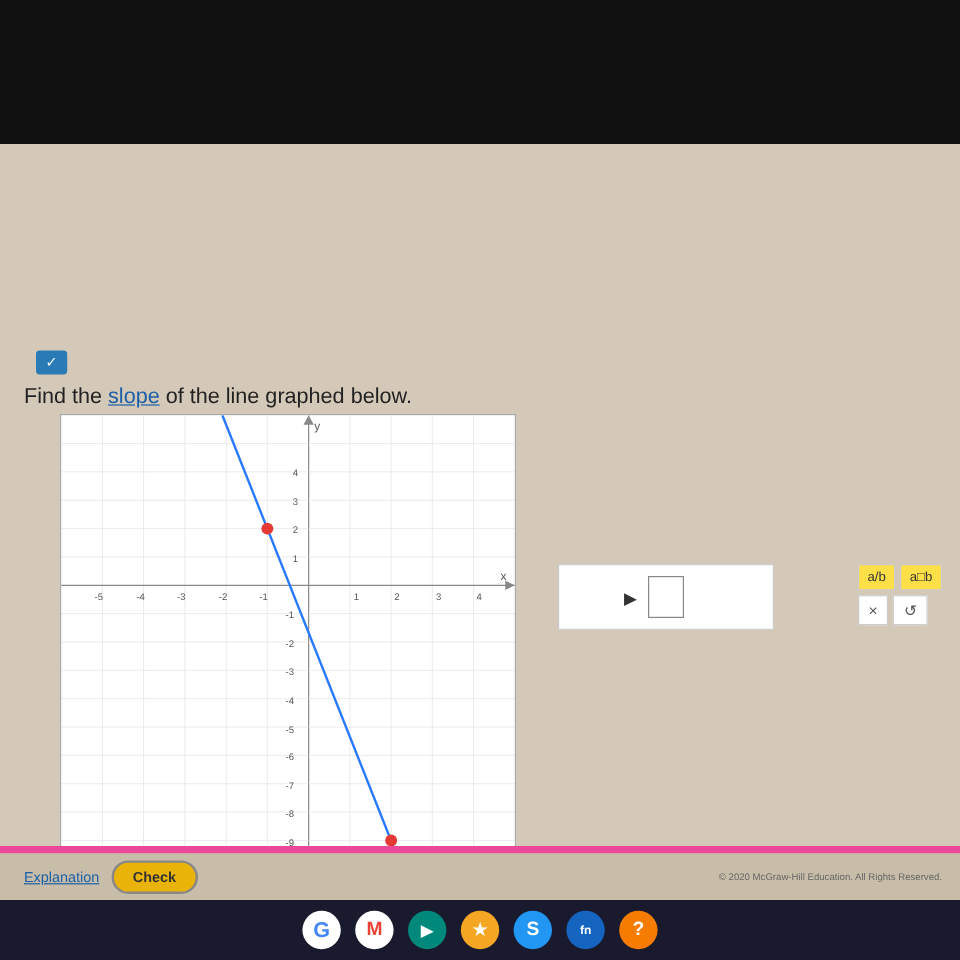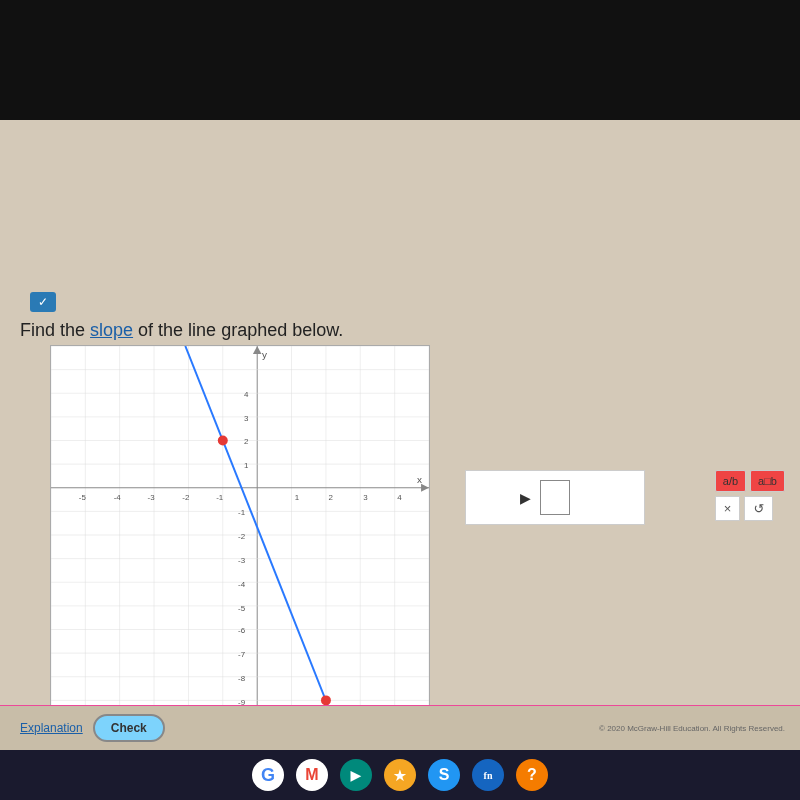--- a/index.html
+++ b/index.html
@@ -163,21 +163,21 @@
       flex-direction: column;
       gap: 4px;
     }
 
     .math-btn-row {
       display: flex;
       gap: 4px;
     }
 
     .math-btn {
-      background: #ef4444;
+      background: #fde047;
       border: 1px solid #ccc;
       padding: 4px 7px;
       font-size: 11px;
       cursor: pointer;
       border-radius: 2px;
       color: #333;
     }
 
     .x-btn {
       background: white;
@@ -198,36 +198,36 @@
     }
 
     
     .bottom-bar {
       position: absolute;
       bottom: 50px;
       left: 0;
       right: 0;
       height: 45px;
       background: #c8bda8;
-      border-top: 1px solid #ec4899;
+      border-top: 6px solid #ec4899;
       display: flex;
       align-items: center;
       padding: 0 20px;
       gap: 10px;
     }
 
     .explanation-link {
       color: #1a5fa8;
       font-size: 12px;
       text-decoration: underline;
       cursor: pointer;
     }
 
     .check-btn {
-      background: #7dd3fc;
+      background: #eab308;
       border: 2px solid #888;
       border-radius: 15px;
       padding: 5px 16px;
       font-size: 12px;
       font-weight: bold;
       color: #333;
       cursor: pointer;
     }
 
     .copyright-text {
@@ -394,17 +394,17 @@
   <button class="check-btn">Check</button>
   <span class="copyright-text">© 2020 McGraw-Hill Education. All Rights Reserved.</span>
 </div>
 
 <div class="taskbar">
   <div class="taskbar-icon icon-google">G</div>
   <div class="taskbar-icon icon-gmail" style="background:#fff;color:#EA4335;font-weight:bold;">M</div>
   <div class="taskbar-icon icon-meet" style="background:#00897B;color:white;font-size:14px;">▶</div>
   <div class="taskbar-icon icon-star" style="background:#F5A623;color:white;">★</div>
   <div class="taskbar-icon icon-s">S</div>
-  <div class="taskbar-icon icon-blue" style="background:#1565C0;color:white;font-size:10px;font-weight:bold;font-family:Liberation Serif, serif;">fn</div>
+  <div class="taskbar-icon icon-blue" style="background:#1565C0;color:white;font-size:10px;font-weight:bold;">fn</div>
   <div class="taskbar-icon icon-help" style="background:#F57C00;color:white;font-weight:bold;">?</div>
 </div>
 
 <div style="position:absolute; top:490px; left:520px; pointer-events:none; font-size:14px; color:#333;">▶</div>
 
 </body></html>

